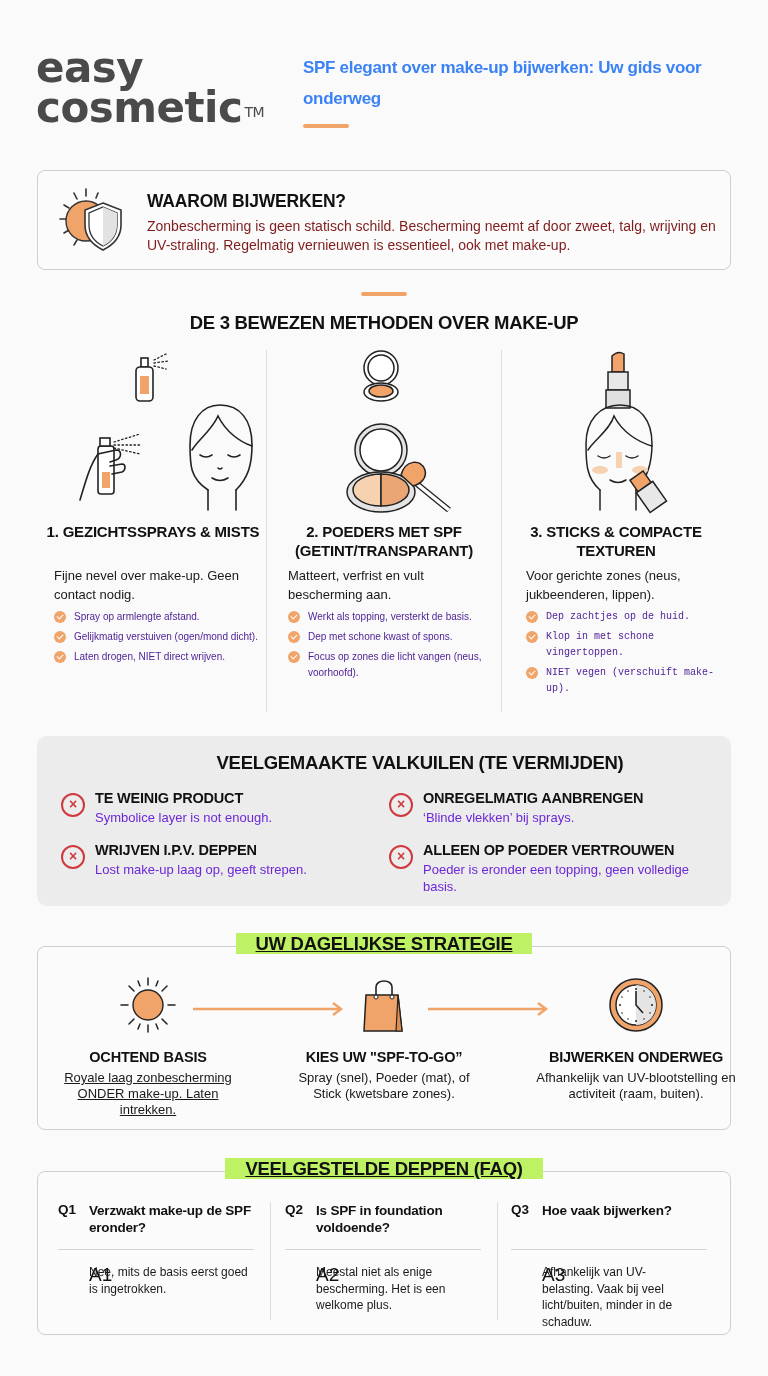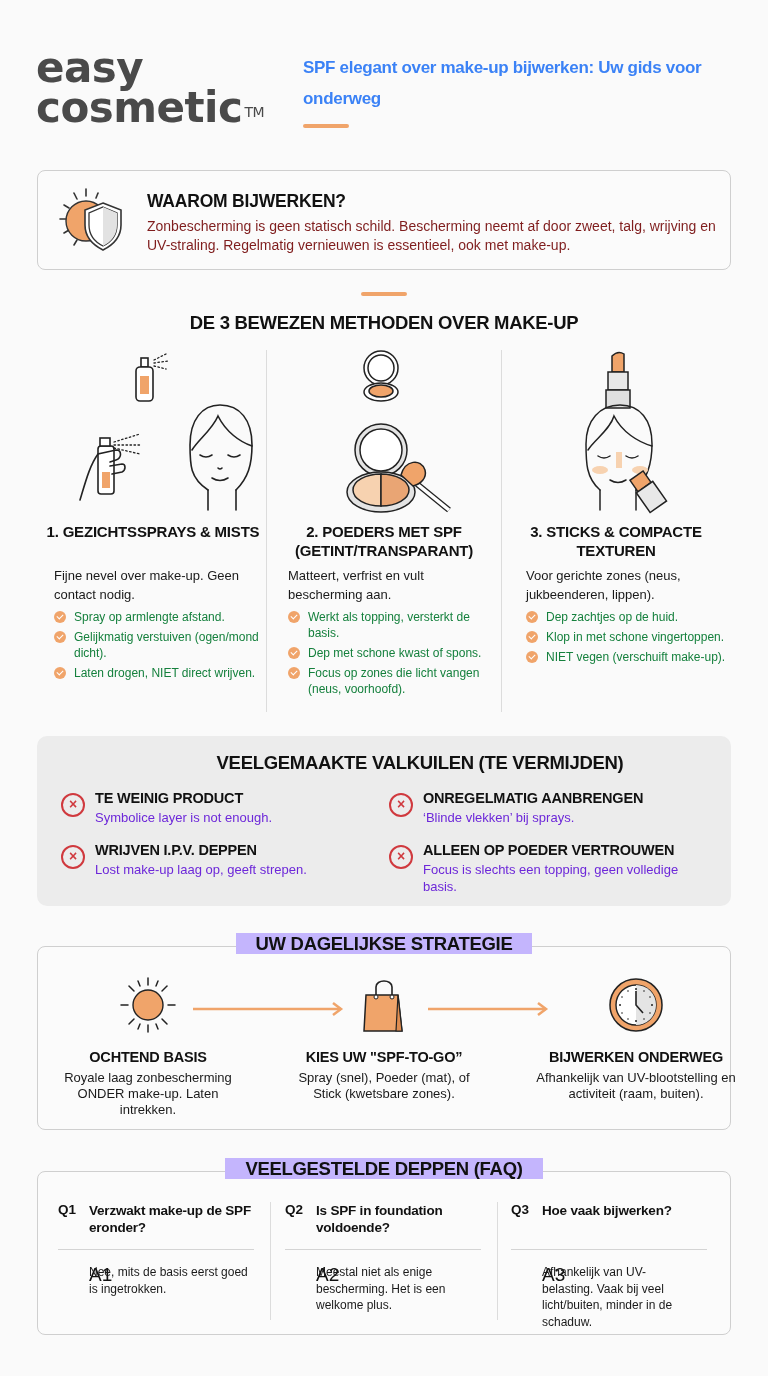--- a/index.html
+++ b/index.html
@@ -23,36 +23,36 @@
   .methods-title { position: absolute; left: 0; width: 768px; top: 312px; text-align: center; font-size: 18.5px; font-weight: 700; letter-spacing: -0.3px; }
 
   
   .methods { position: absolute; left: 40px; top: 350px; width: 690px; height: 365px; }
   .col { position: absolute; top: 0; height: 365px; }
   .col-divider { position: absolute; top: 0; width: 1px; height: 362px; background: #dcdcdc; }
   .col-illus { position: absolute; left: 0; top: 0; width: 100%; height: 165px; }
   .col-heading { position: absolute; left: 0; top: 172px; width: 100%; text-align: center; font-size: 15px; font-weight: 700; line-height: 19px; letter-spacing: -0.2px; }
   .col-intro { position: absolute; top: 216px; font-size: 13px; line-height: 19px; color: #1a1a1a; }
   .col-list { position: absolute; top: 259px; list-style: none; }
-  .col-list li { position: relative; padding-left: 20px; font-size: 12px; line-height: 16px; color: #15803d; margin-bottom: 4px; }
+  .col-list li { position: relative; padding-left: 20px; font-size: 10px; line-height: 16px; color: #4c1d95; margin-bottom: 4px; }
   .check { position: absolute; left: 0; top: 2px; width: 12px; height: 12px; border-radius: 50%; background: #f0a46a; }
   .check::after { content: ""; position: absolute; left: 3.5px; top: 2.2px; width: 3px; height: 5px; border: solid #fff; border-width: 0 1.5px 1.5px 0; transform: rotate(45deg); }
 
   
   .pitfalls { position: absolute; left: 37px; top: 736px; width: 694px; height: 170px; background: #ececec; border-radius: 10px; }
   .pit-title { position: absolute; left: 0; top: 16px; width: 100%; text-align: center; font-size: 18.5px; font-weight: 700; letter-spacing: -0.3px; margin-left: 36px; }
   .pit-item { position: absolute; width: 320px; }
   .pit-x { position: absolute; left: 0; top: 3px; width: 24px; height: 24px; border: 2px solid #d0393e; border-radius: 50%; color: #d0393e; font-size: 14px; line-height: 19px; text-align: center; font-weight: 700; }
   .pit-head { position: absolute; left: 34px; top: 0; font-size: 14.5px; font-weight: 700; letter-spacing: -0.2px; white-space: nowrap; }
   .pit-text { position: absolute; left: 34px; top: 19px; width: 290px; font-size: 13px; line-height: 17px; color: #6d28d9; }
 
   
   .strategy { position: absolute; left: 37px; top: 946px; width: 694px; height: 184px; border: 1.5px solid #cfcfcf; border-radius: 8px; background: #fbfbfb; }
   .boxed-title { position: absolute; top: -14px; left: 0; width: 100%; text-align: center; }
-  .boxed-title span { background: #c4b5fd; padding: 0 20px; font-size: 18.5px; font-weight: 700; letter-spacing: -0.3px; }
+  .boxed-title span { background: #bef264; padding: 0 20px; font-size: 18.5px; font-weight: 700; letter-spacing: -0.3px; text-decoration: underline; }
   .step { position: absolute; top: 28px; width: 220px; text-align: center; }
   .step-icon { width: 60px; height: 60px; margin: 0 auto; display: block; }
   .step-title { margin-top: 14px; font-size: 14.5px; font-weight: 700; letter-spacing: -0.2px; }
   .step-text { margin-top: 5px; font-size: 13px; line-height: 16px; color: #1a1a1a; }
   .arrow { position: absolute; top: 54px; height: 16px; }
 
   
   .faq { position: absolute; left: 37px; top: 1171px; width: 694px; height: 164px; border: 1.5px solid #cfcfcf; border-radius: 8px; background: #fbfbfb; }
   .faq-col { position: absolute; top: 30px; width: 200px; }
   .faq-div { position: absolute; top: 30px; width: 1px; height: 118px; background: #dcdcdc; }
@@ -183,21 +183,21 @@
         <path d="M98 140 L98 160" fill="none"></path>
           <path d="M134 140 L134 160" fill="none"></path>
         <g transform="rotate(-35 146 142)">
           <rect x="138" y="122" width="16" height="14" fill="#f0a46a"></rect>
           <rect x="136" y="136" width="20" height="24" fill="#e8e8e8"></rect>
         </g>
       </g>
     </svg>
     <div class="col-heading">3. STICKS &amp; COMPACTE TEXTUREN</div>
     <p class="col-intro" style="left:24px;width:200px;">Voor gerichte zones (neus, jukbeenderen, lippen).</p>
-    <ul class="col-list" style="left:24px;width:200px;">
+    <ul class="col-list" style="left:24px;width:200px;font-family:Liberation Mono, monospace;">
       <li><span class="check"></span><span>Dep zachtjes op de huid.</span></li>
       <li><span class="check"></span><span>Klop in met schone vingertoppen.</span></li>
       <li><span class="check"></span><span>NIET vegen (verschuift make-up).</span></li>
     </ul>
   </div>
 </div>
 
 <div class="pitfalls">
   <h2 class="pit-title">VEELGEMAAKTE VALKUILEN (TE VERMIJDEN)</h2>
   <div class="pit-item" style="left:24px;top:54px;">
@@ -211,21 +211,21 @@
     <div class="pit-text">‘Blinde vlekken’ bij sprays.</div>
   </div>
   <div class="pit-item" style="left:24px;top:106px;">
     <span class="pit-x">×</span>
     <div class="pit-head">WRIJVEN I.P.V. DEPPEN</div>
     <div class="pit-text">Lost make-up laag op, geeft strepen.</div>
   </div>
   <div class="pit-item" style="left:352px;top:106px;">
     <span class="pit-x">×</span>
     <div class="pit-head">ALLEEN OP POEDER VERTROUWEN</div>
-    <div class="pit-text">Focus is slechts een topping, geen volledige basis.</div>
+    <div class="pit-text">Poeder is eronder een topping, geen volledige basis.</div>
   </div>
 </div>
 
 <div class="strategy">
   <div class="boxed-title"><span>UW DAGELIJKSE STRATEGIE</span></div>
 
   <div class="step" style="left:0;">
     <svg class="step-icon" viewBox="0 0 60 60">
       <g stroke="#222" stroke-width="1.5" stroke-linecap="round">
         <line x1="30" y1="3" x2="30" y2="10"></line>
@@ -237,21 +237,21 @@
         <line x1="49" y1="11" x2="44" y2="16"></line>
           <line x1="16" y1="44" x2="11" y2="49"></line>
         <line x1="20" y1="6" x2="22" y2="11"></line>
           <line x1="40" y1="6" x2="38" y2="11"></line>
         <line x1="20" y1="54" x2="22" y2="49"></line>
           <line x1="40" y1="54" x2="38" y2="49"></line>
       </g>
       <circle cx="30" cy="30" r="15" fill="#f0a46a" stroke="#222" stroke-width="1.4"></circle>
     </svg>
     <div class="step-title">OCHTEND BASIS</div>
-    <div class="step-text" style="padding:0 14px;">Royale laag zonbescherming ONDER make-up. Laten intrekken.</div>
+    <div class="step-text" style="padding:0 14px;text-decoration:underline;">Royale laag zonbescherming ONDER make-up. Laten intrekken.</div>
   </div>
 
   <svg class="arrow" style="left:153px;width:154px;" viewBox="0 0 154 16">
     <line x1="2" y1="8" x2="150" y2="8" stroke="#f0a46a" stroke-width="2.5"></line>
     <path d="M142 2 L150 8 L142 14" fill="none" stroke="#f0a46a" stroke-width="2.5"></path>
   </svg>
 
   <div class="step" style="left:236px;">
     <svg class="step-icon" viewBox="0 0 60 60">
       <path d="M22 20 L22 12 C22 4 38 4 38 12 L38 20" fill="none" stroke="#222" stroke-width="1.6"></path>

